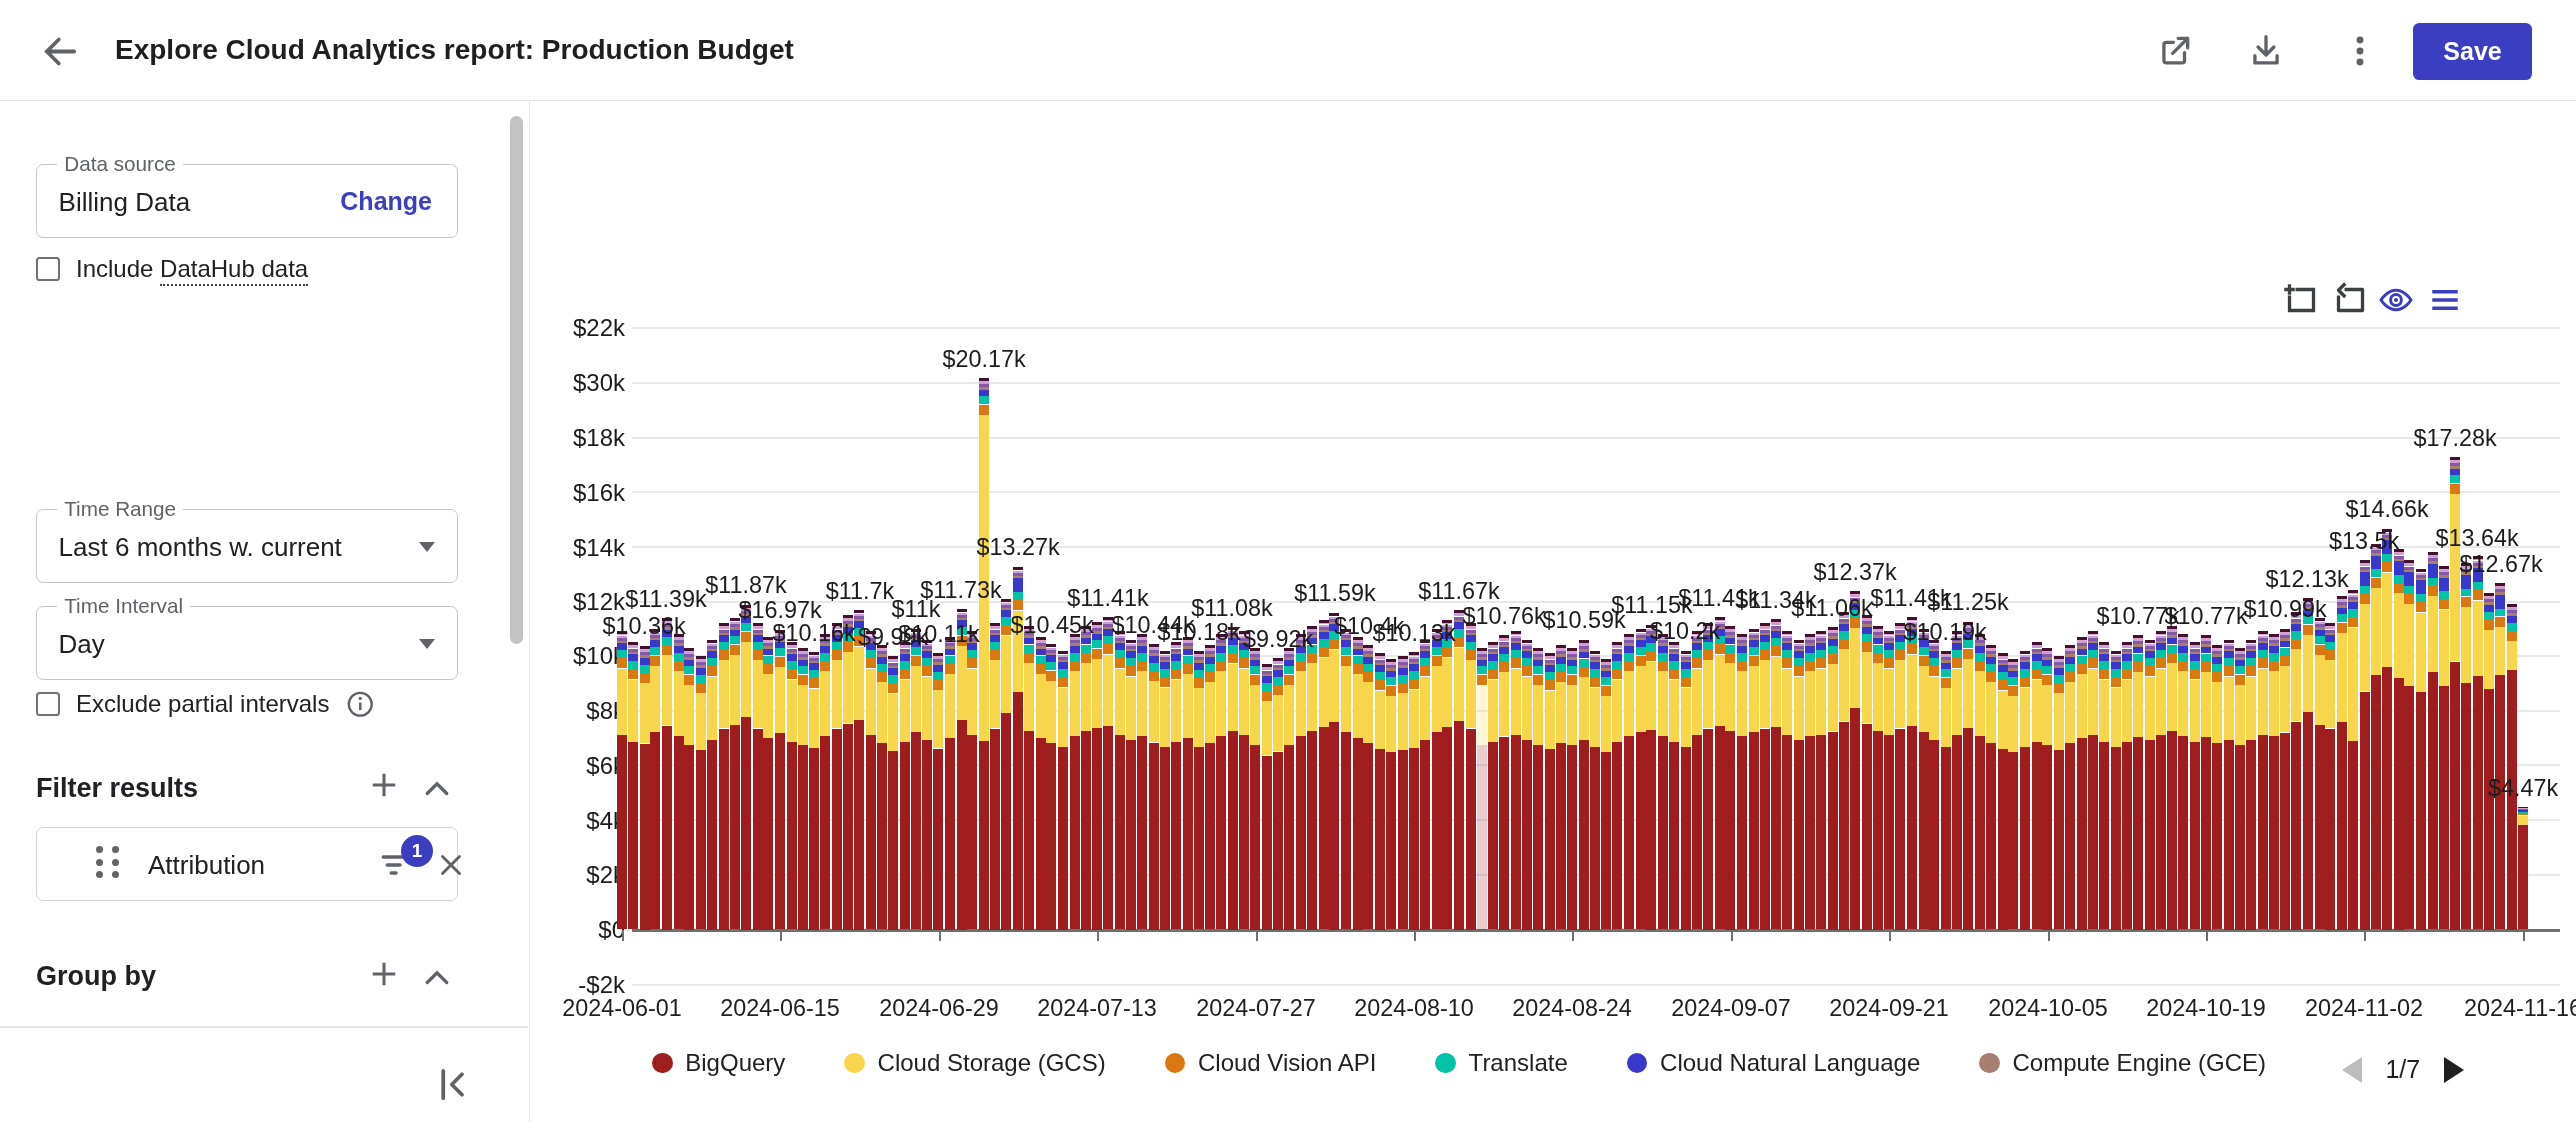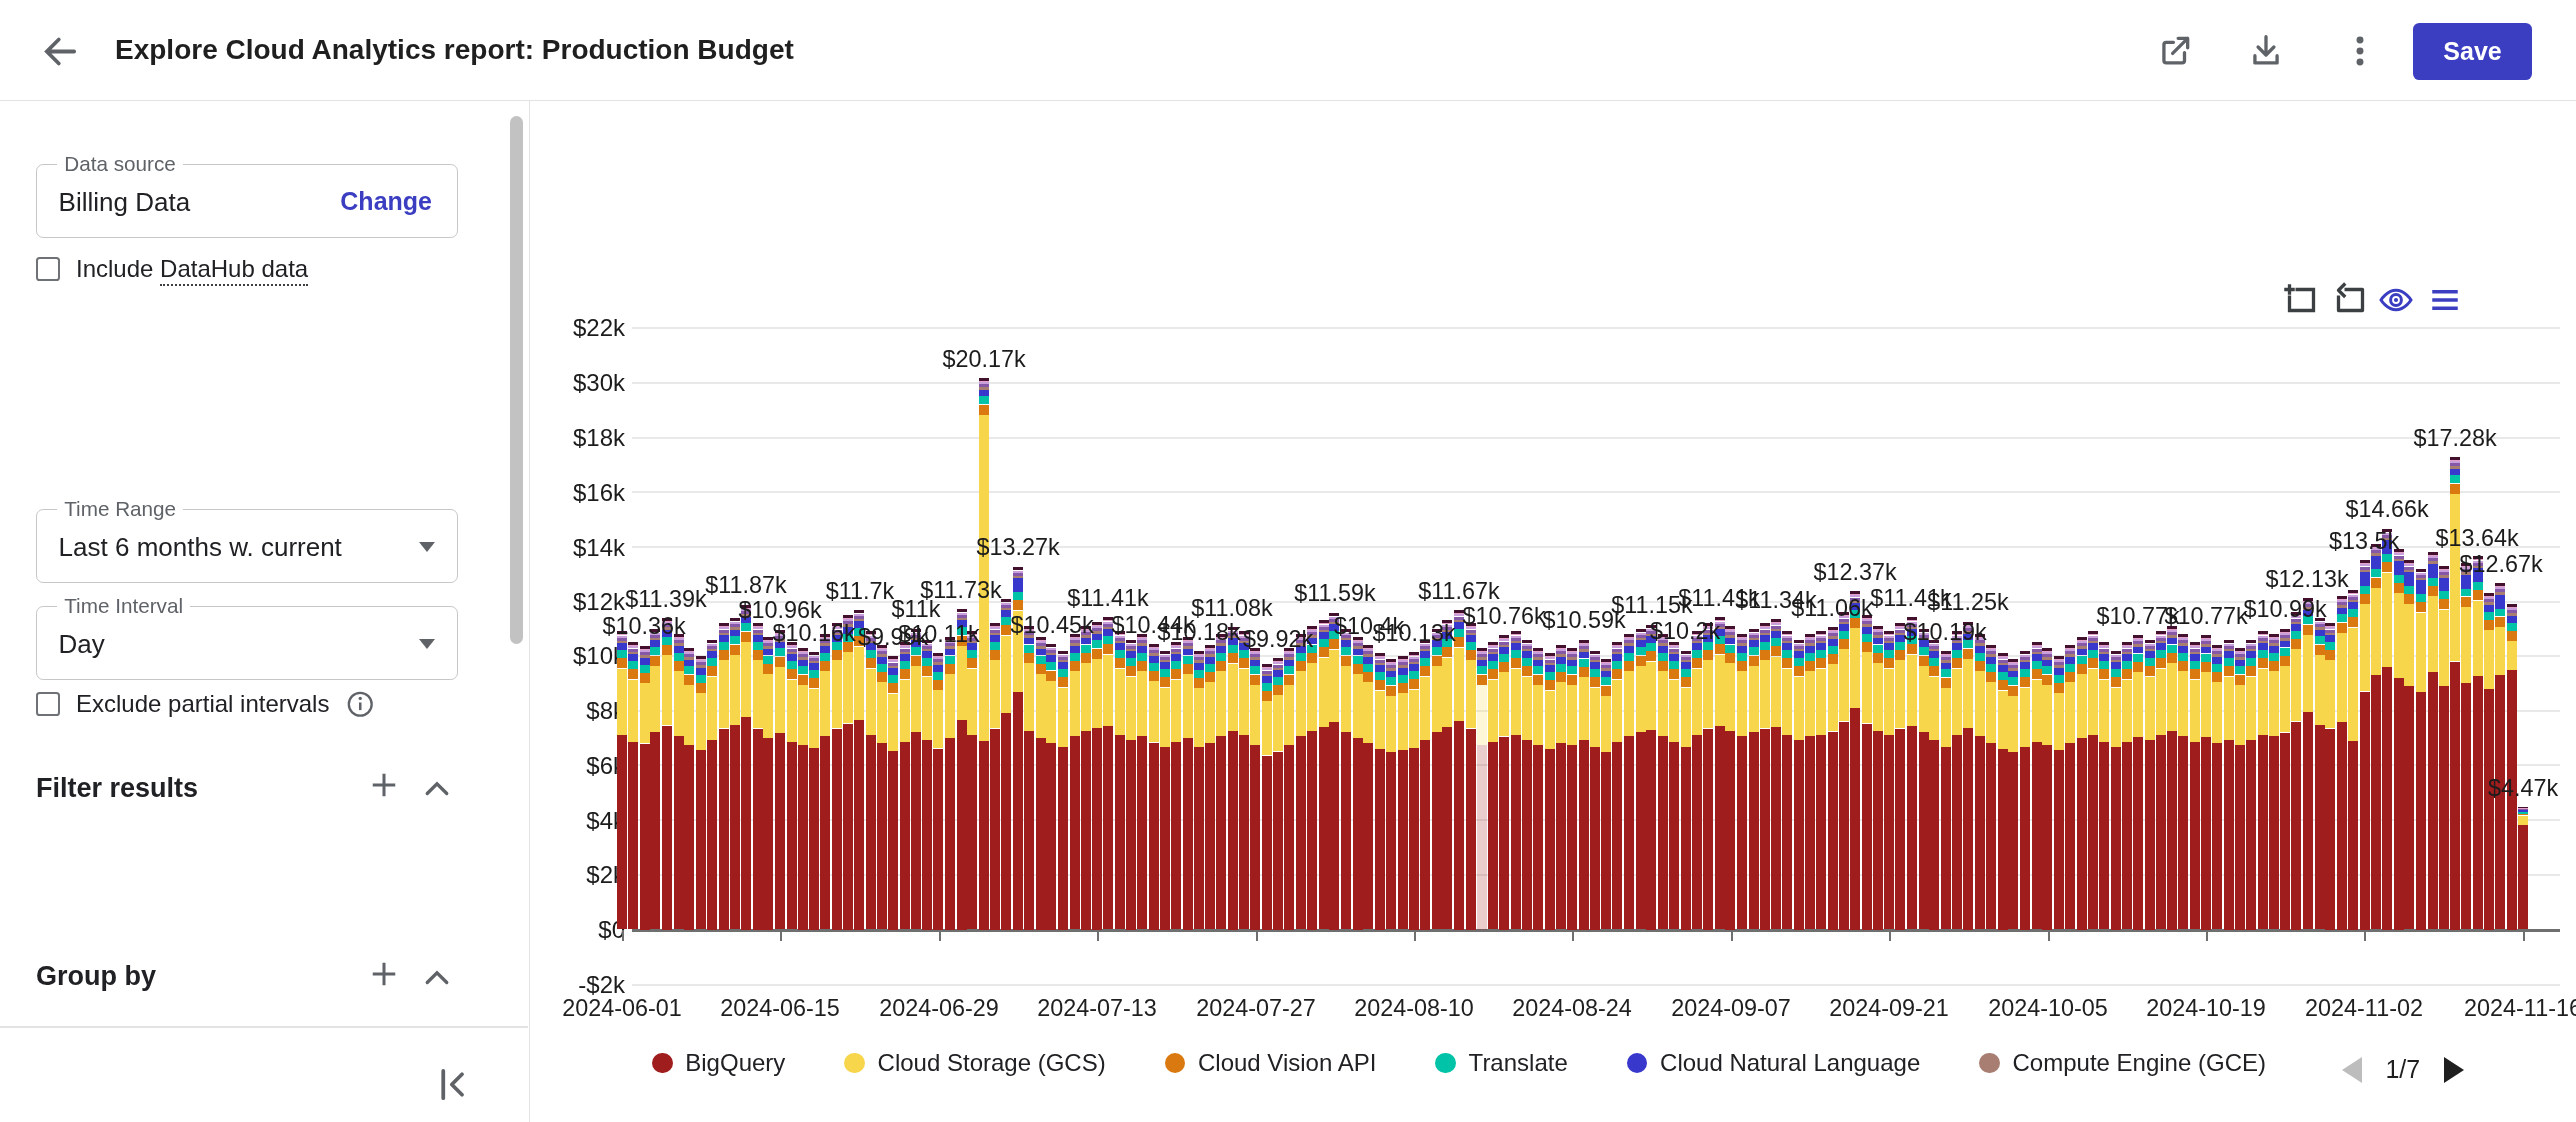--- a/index.html
+++ b/index.html
@@ -143,20 +143,42 @@
       <svg width="36" height="36" viewBox="0 0 24 24">
           <path d="M12 4.5v15M4.5 12h15" fill="none" stroke="#5f6368" stroke-width="2"></path>
         </svg>
     </div>
     <div class="sec-ico" style="left:419px;top:670px">
       <svg width="36" height="36" viewBox="0 0 24 24">
           <path d="M5.5 15 12 8.5 18.5 15" fill="none" stroke="#5f6368" stroke-width="2.2" stroke-linecap="round"></path>
         </svg>
     </div>
 
+    <div class="chip" style="top:726px">
+      <span class="drag">
+          <i></i>
+          <i></i>
+          <i></i>
+          <i></i>
+          <i></i>
+          <i></i>
+        </span>
+      <span class="chip-label">Attribution</span>
+      <span style="position:absolute;left:340px;top:18px">
+        <svg width="38" height="38" viewBox="0 0 24 24">
+            <path d="M4 7h13M6.5 12h8M9 17h3" fill="none" stroke="#5f6368" stroke-width="2.2" stroke-linecap="round" stroke-dasharray="20 2"></path>
+          </svg>
+      </span>
+      <span class="badge">1</span>
+      <span style="position:absolute;left:397px;top:20px">
+        <svg width="34" height="34" viewBox="0 0 24 24">
+            <path d="M6 6l12 12M18 6 6 18" fill="none" stroke="#5f6368" stroke-width="2" stroke-linecap="round"></path>
+          </svg>
+      </span>
+    </div>
 
     <div class="sec-head" style="top:860px">Group by</div>
     <div class="sec-ico" style="left:366px;top:855px">
       <svg width="36" height="36" viewBox="0 0 24 24">
           <path d="M12 4.5v15M4.5 12h15" fill="none" stroke="#5f6368" stroke-width="2"></path>
         </svg>
     </div>
     <div class="sec-ico" style="left:419px;top:859px">
       <svg width="36" height="36" viewBox="0 0 24 24">
           <path d="M5.5 15 12 8.5 18.5 15" fill="none" stroke="#5f6368" stroke-width="2.2" stroke-linecap="round"></path>
@@ -1935,21 +1957,21 @@
       <div class="seg" style="left: 2518px; top: 812px; width: 10px; height: 1.9px; background: rgb(0, 195, 167);"></div>
       <div class="seg" style="left: 2518px; top: 810px; width: 10px; height: 1.6px; background: rgb(56, 56, 204);"></div>
       <div class="seg" style="left: 2518px; top: 809px; width: 10px; height: 1.3px; background: rgb(168, 126, 114);"></div>
       <div class="seg" style="left: 2518px; top: 809px; width: 10px; height: 1.3px; background: rgb(133, 88, 168);"></div>
       <div class="seg" style="left: 2518px; top: 808px; width: 10px; height: 1.3px; background: rgb(201, 160, 220);"></div>
       <div class="seg" style="left: 2518px; top: 808px; width: 10px; height: 1.3px; background: rgb(227, 160, 200);"></div>
       <div class="seg" style="left: 2518px; top: 807px; width: 10px; height: 1.3px; background: rgb(67, 16, 46);"></div>
       <div class="blab" style="left: 644px; top: 613px;">$10.36k</div>
       <div class="blab" style="left: 666px; top: 586px;">$11.39k</div>
       <div class="blab" style="left: 746px; top: 572px;">$11.87k</div>
-      <div class="blab" style="left: 780px; top: 597px;">$10.96k</div>
+      <div class="blab" style="left: 780px; top: 597px;">$16.97k</div>
       <div class="blab" style="left: 814px; top: 620px;">$10.16k</div>
       <div class="blab" style="left: 860px; top: 578px;">$11.7k</div>
       <div class="blab" style="left: 893px; top: 624px;">$9.99k</div>
       <div class="blab" style="left: 916px; top: 596px;">$11k</div>
       <div class="blab" style="left: 939px; top: 621px;">$10.11k</div>
       <div class="blab" style="left: 961px; top: 577px;">$11.73k</div>
       <div class="blab" style="left: 984px; top: 346px;">$20.17k</div>
       <div class="blab" style="left: 1018px; top: 534px;">$13.27k</div>
       <div class="blab" style="left: 1052px; top: 612px;">$10.45k</div>
       <div class="blab" style="left: 1108px; top: 585px;">$11.41k</div>

